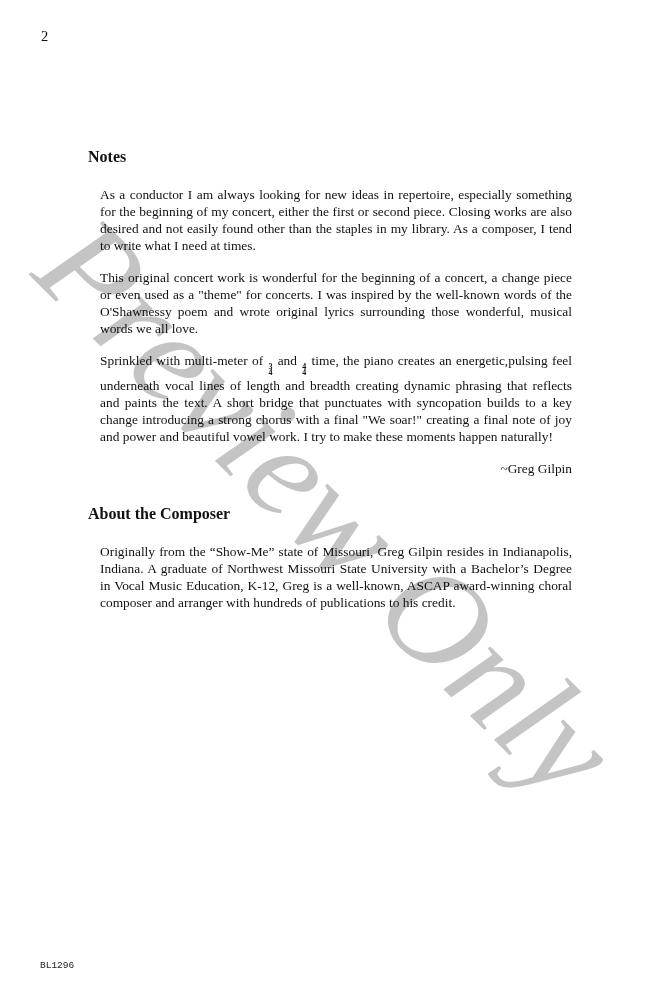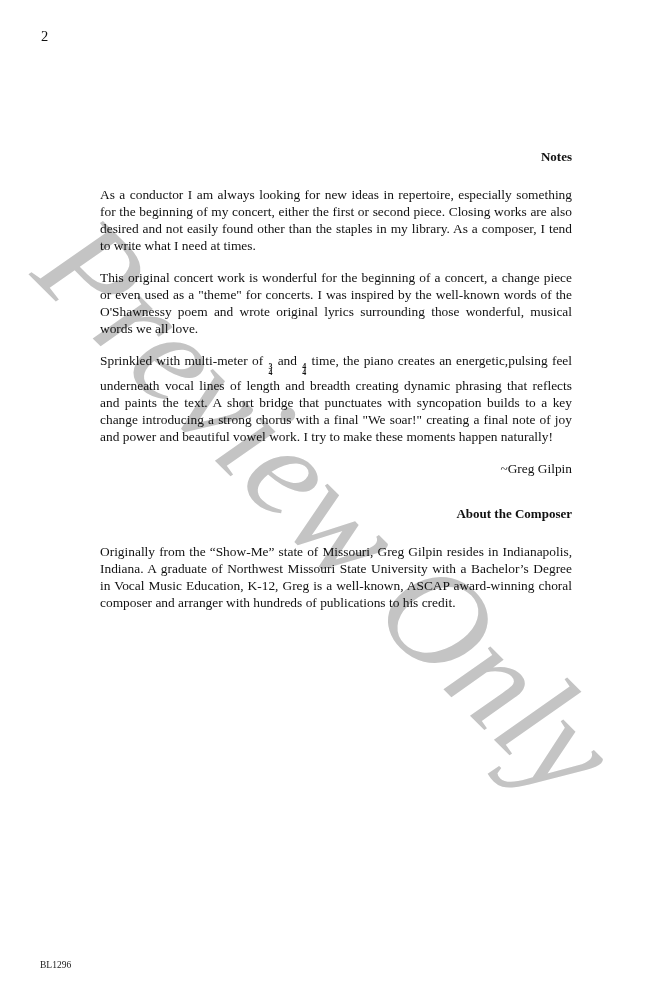--- a/index.html
+++ b/index.html
@@ -33,23 +33,23 @@
     z-index: 1;
   }
   .content {
     position: absolute;
     left: 88px;
     top: 147px;
     width: 484px;
     z-index: 1;
   }
   .section-title {
-    font-size: 13px;
+    font-size: 16px;
     font-weight: bold;
-    text-align: right;
+    text-align: left;
     line-height: 20px;
     margin: 0 0 19px 0;
   }
   .section-title.second {
     margin-top: 27px;
   }
   .body-para {
     margin: 0 0 15px 12px;
     font-size: 13.4px;
     line-height: 17px;
@@ -68,21 +68,21 @@
     font-weight: bold;
     font-size: 8px;
     line-height: 6.5px;
     vertical-align: -3.5px;
     padding: 0 1px;
   }
   .footer-code {
     position: absolute;
     left: 40px;
     top: 960px;
-    font-family: Liberation Serif, serif;
+    font-family: Liberation Mono, monospace;
     font-size: 9.5px;
     color: #222222;
     z-index: 1;
   }
 </style>
 </head>
 <body>
 
 <div class="page">
 

